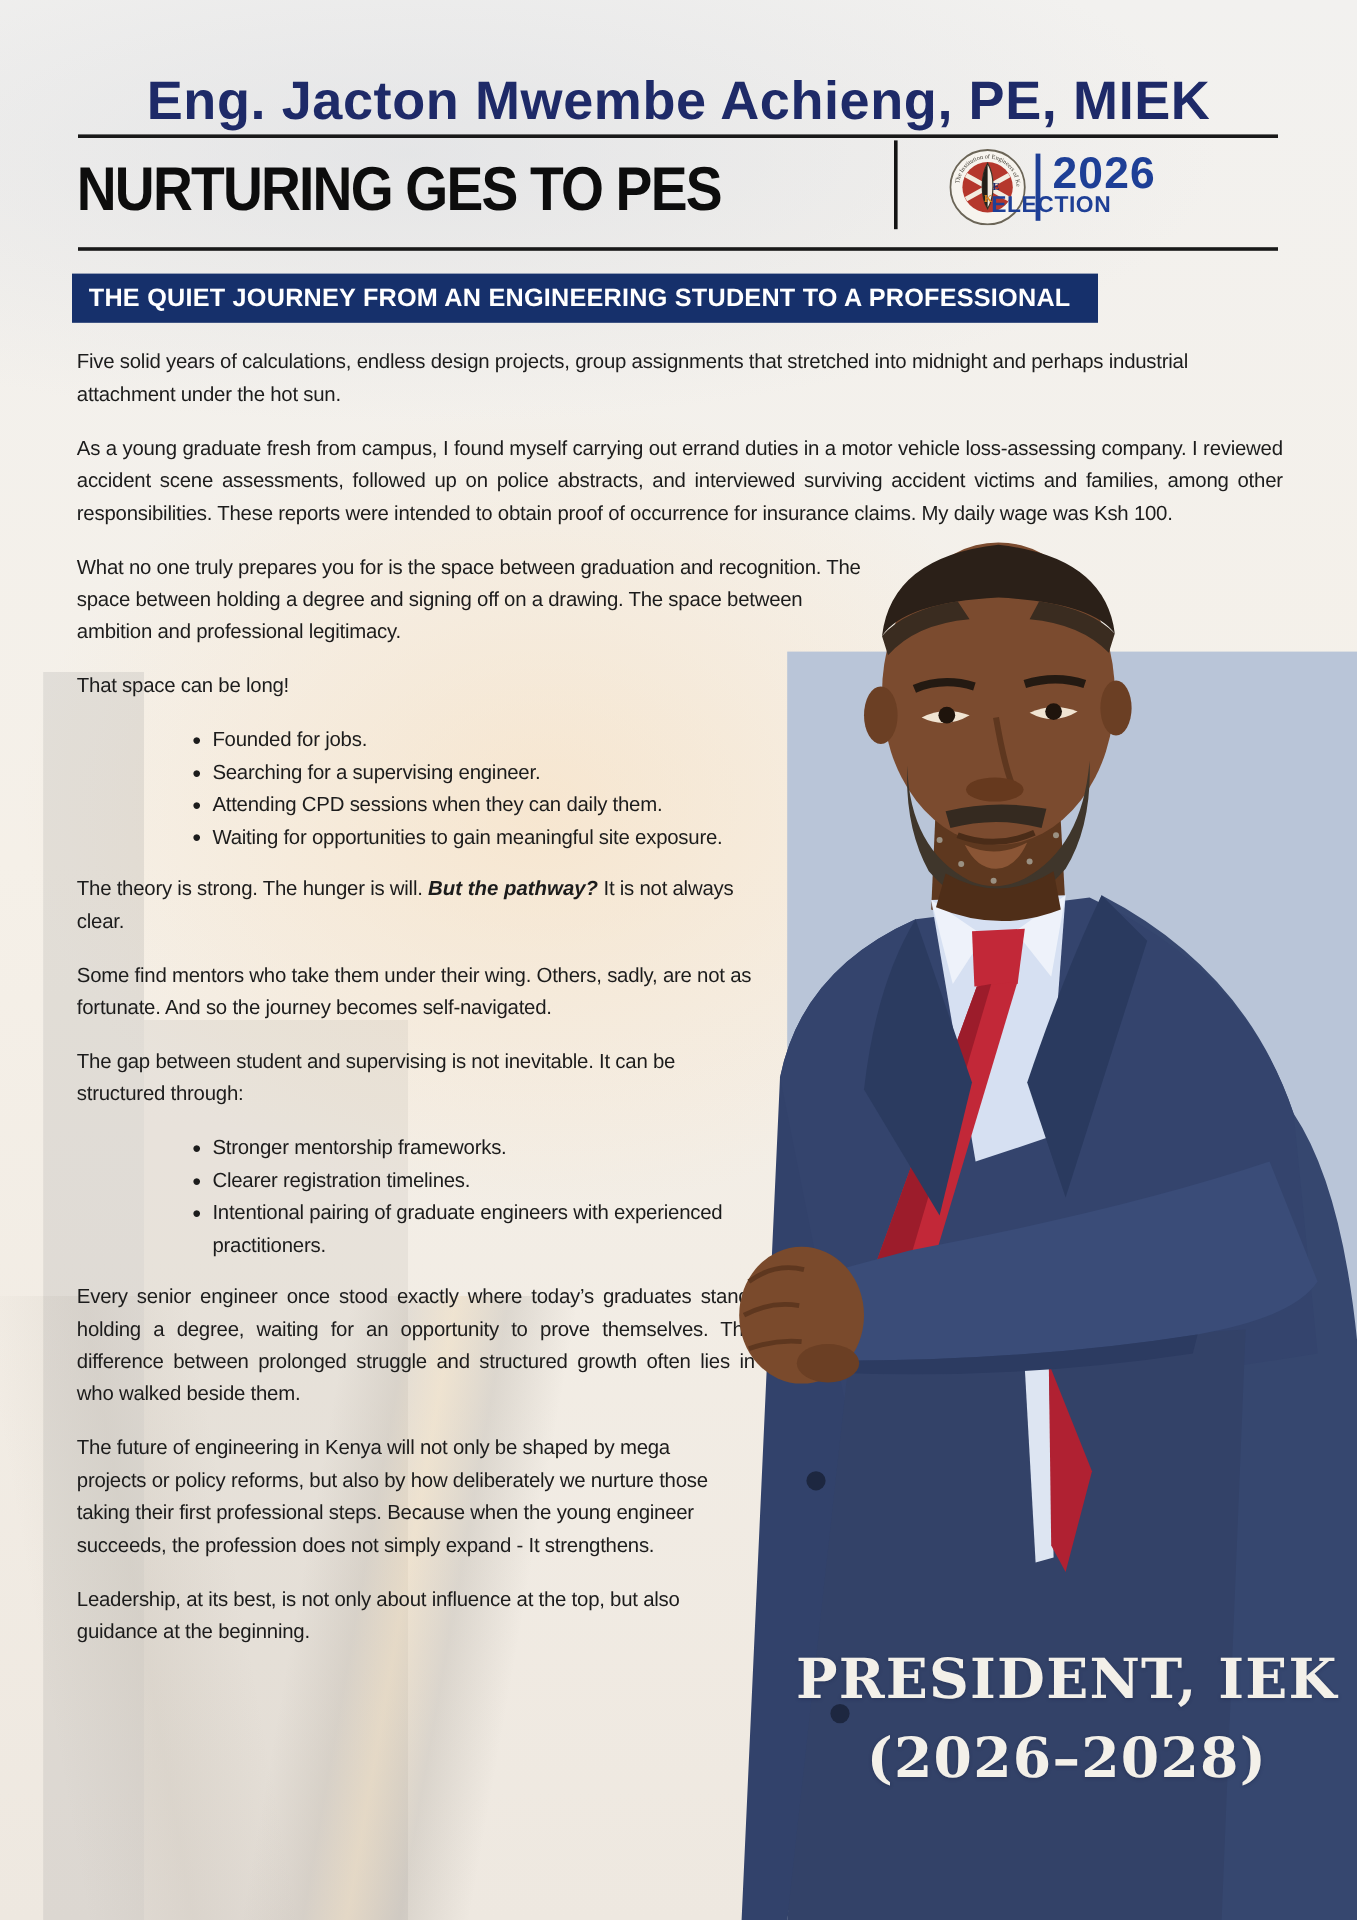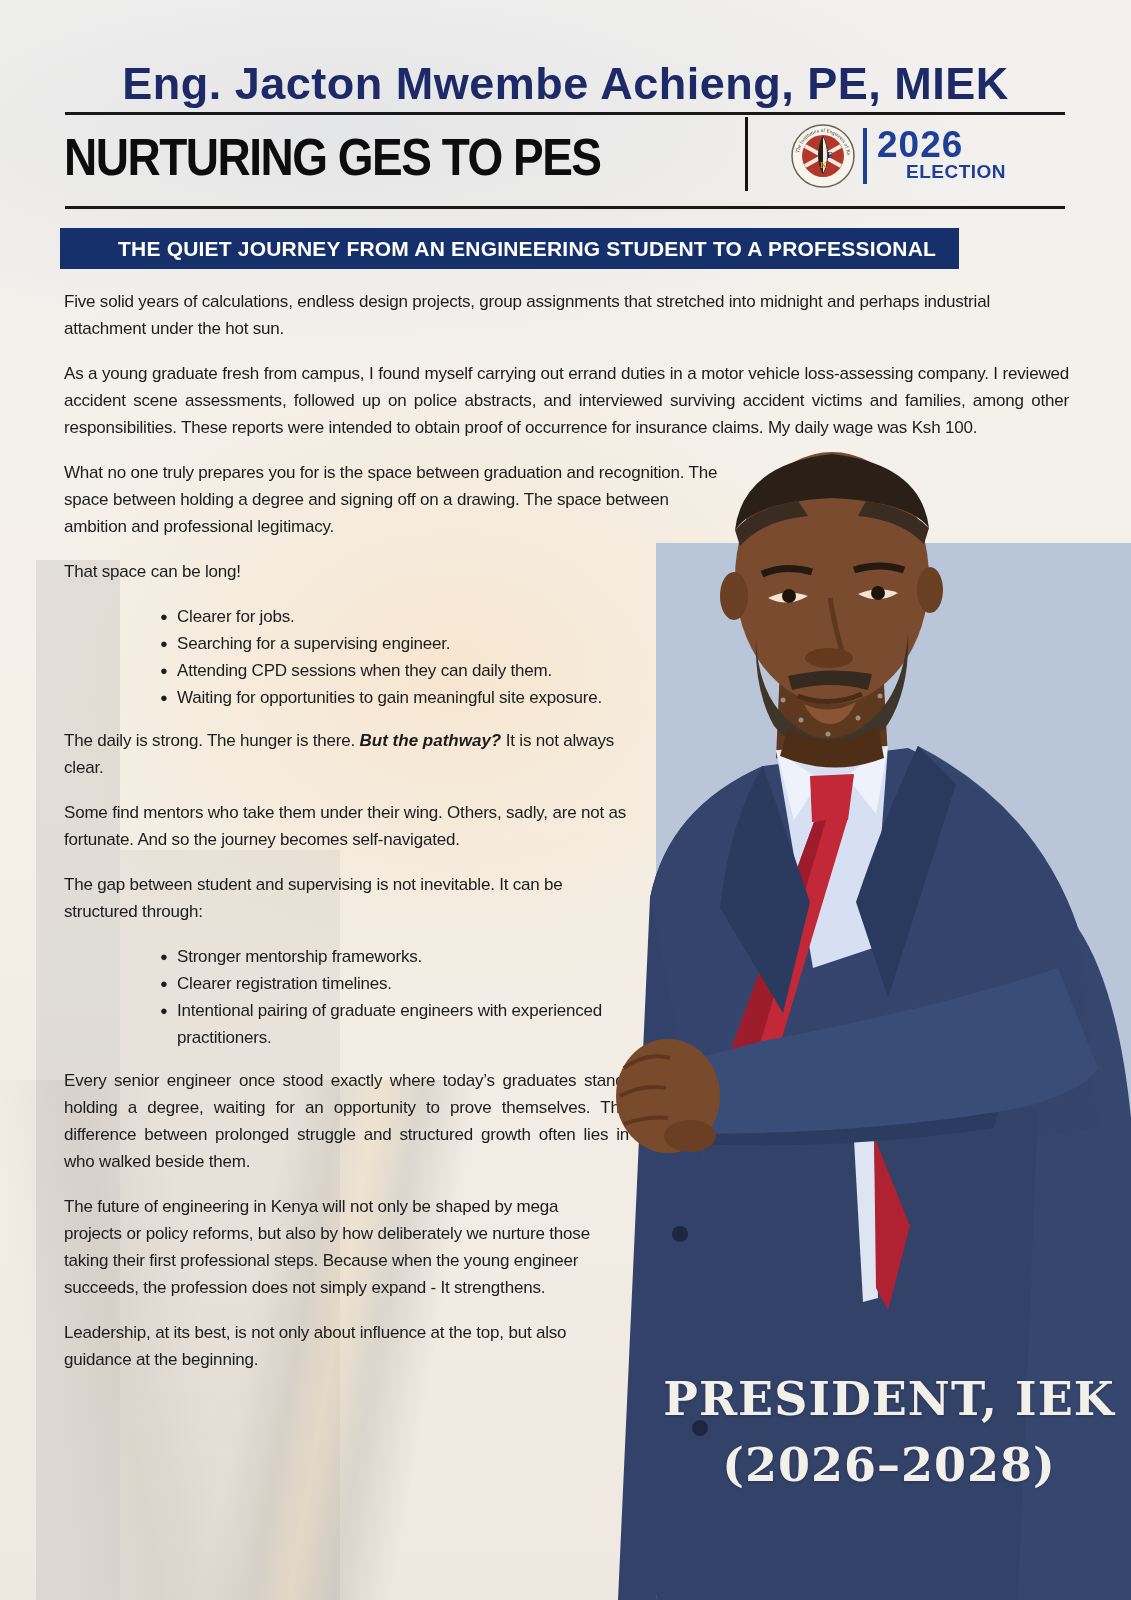--- a/index.html
+++ b/index.html
@@ -24,24 +24,24 @@
   .name{position:absolute;left:0;top:58px;width:1131px;text-align:center;
     font-size:45px;font-weight:700;letter-spacing:.5px;color:#1e2a68;}
   .rule{position:absolute;left:65px;width:1000px;height:3px;background:#191919;}
   .rule1{top:112px;} .rule2{top:206px;}
   .slogan{position:absolute;left:64px;top:127px;font-size:46px;font-weight:700;
     letter-spacing:-1.5px;color:#0d0d0d;transform:scaleY(1.12);transform-origin:left top;white-space:nowrap;}
   .vdiv{position:absolute;left:745px;top:117px;width:3px;height:74px;background:#141414;}
   .logo{position:absolute;left:791px;top:124px;width:64px;height:64px;}
   .bluebar{position:absolute;left:863px;top:128px;width:4px;height:56px;background:#1e3f96;}
   .year{position:absolute;left:877px;top:124px;font-size:37px;font-weight:700;color:#1e3f96;letter-spacing:1px;}
-  .electionlbl{position:absolute;left:906px;top:161px;font-size:19px;font-weight:700;color:#1e3f96;letter-spacing:.5px;}
+  .electionlbl{position:absolute;left:826px;top:161px;font-size:19px;font-weight:700;color:#1e3f96;letter-spacing:.5px;}
   
   .banner{position:absolute;left:60px;top:228px;width:855px;height:41px;background:#16306b;
-    display:flex;align-items:center;padding-left:44px;}
+    display:flex;align-items:center;}
   .banner span{color:#ffffff;font-weight:700;font-size:21px;letter-spacing:.2px;padding-left:14px;white-space:nowrap;}
   
   .article{position:absolute;left:64px;top:288px;width:1005px;font-size:17px;line-height:27px;letter-spacing:-.2px;}
   .article p{margin:0 0 18px 0;}
   p.w-full{width:1005px;} p.just{text-align:justify;}
   p.w-wide{width:655px;} p.w-col{width:565px;} p.w-col2{width:540px;}
   .blist{list-style:none;margin:0 0 16px 0;padding:0 0 0 96px;}
   .blist li{position:relative;padding-left:17px;}
   .blist li::before{content:"●";position:absolute;left:0;top:0;font-size:13px;line-height:27px;}
   .l1{width:540px;margin-top:4px;} .l2{width:460px;}
@@ -101,26 +101,26 @@
   <div class="banner">
     <span>THE QUIET JOURNEY FROM AN ENGINEERING STUDENT TO A PROFESSIONAL</span>
   </div>
 
   <div class="article">
     <p class="w-full">Five solid years of calculations, endless design projects, group assignments that stretched into midnight and perhaps industrial attachment under the hot sun.</p>
     <p class="w-full just">As a young graduate fresh from campus, I found myself carrying out errand duties in a motor vehicle loss-assessing company. I reviewed accident scene assessments, followed up on police abstracts, and interviewed surviving accident victims and families, among other responsibilities. These reports were intended to obtain proof of occurrence for insurance claims. My daily wage was Ksh 100.</p>
     <p class="w-wide mt8">What no one truly prepares you for is the space between graduation and recognition. The space between holding a degree and signing off on a drawing. The space between ambition and professional legitimacy.</p>
     <p class="w-wide mt8">That space can be long!</p>
     <ul class="blist l1">
-      <li>Clearer for jobs.</li>
+      <li>Founded for jobs.</li>
       <li>Searching for a supervising engineer.</li>
       <li>Attending CPD sessions when they can daily them.</li>
       <li>Waiting for opportunities to gain meaningful site exposure.</li>
     </ul>
-    <p class="w-col mt6"><span>The daily is strong. The hunger is there. </span><em class="bi">But the pathway?</em><span> It is not always clear.</span></p>
+    <p class="w-col mt6"><span>The theory is strong. The hunger is will. </span><em class="bi">But the pathway?</em><span> It is not always clear.</span></p>
     <p class="w-col mt6">Some find mentors who take them under their wing. Others, sadly, are not as fortunate. And so the journey becomes self-navigated.</p>
     <p class="w-col mt6">The gap between student and supervising is not inevitable. It can be structured through:</p>
     <ul class="blist l2 mt6">
       <li>Stronger mentorship frameworks.</li>
       <li>Clearer registration timelines.</li>
       <li>Intentional pairing of graduate engineers with experienced practitioners.</li>
     </ul>
     <p class="w-col just mt8">Every senior engineer once stood exactly where today’s graduates stand; holding a degree, waiting for an opportunity to prove themselves. The difference between prolonged struggle and structured growth often lies in who walked beside them.</p>
     <p class="w-col2 mt8">The future of engineering in Kenya will not only be shaped by mega projects or policy reforms, but also by how deliberately we nurture those taking their first professional steps. Because when the young engineer succeeds, the profession does not simply expand - It strengthens.</p>
     <p class="w-col mt8">Leadership, at its best, is not only about influence at the top, but also guidance at the beginning.</p>

